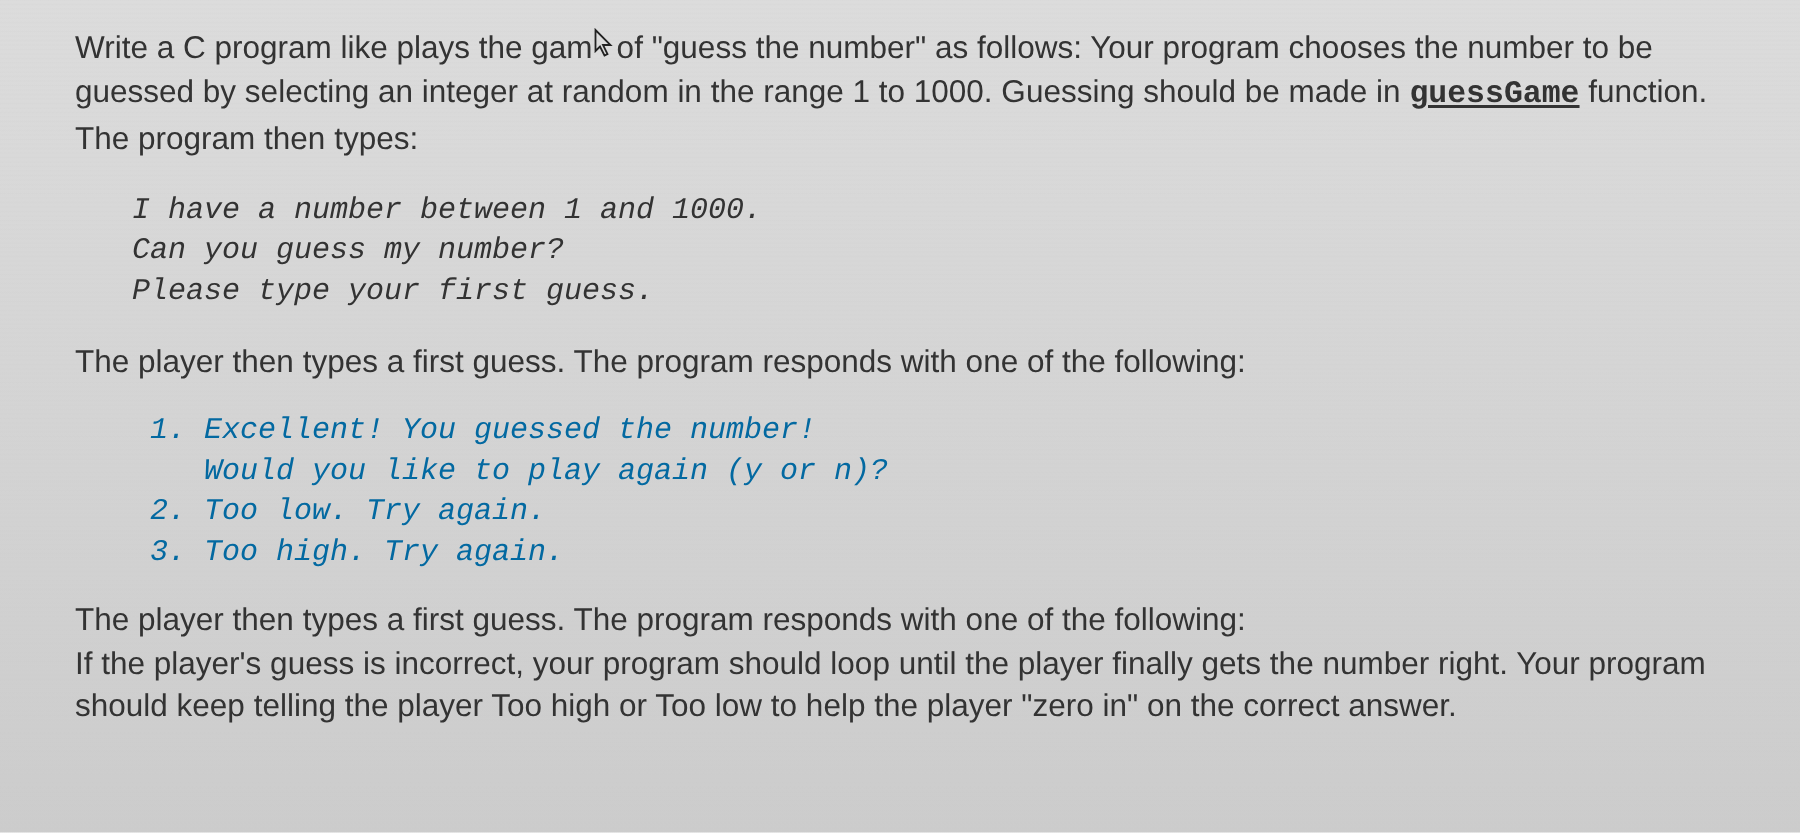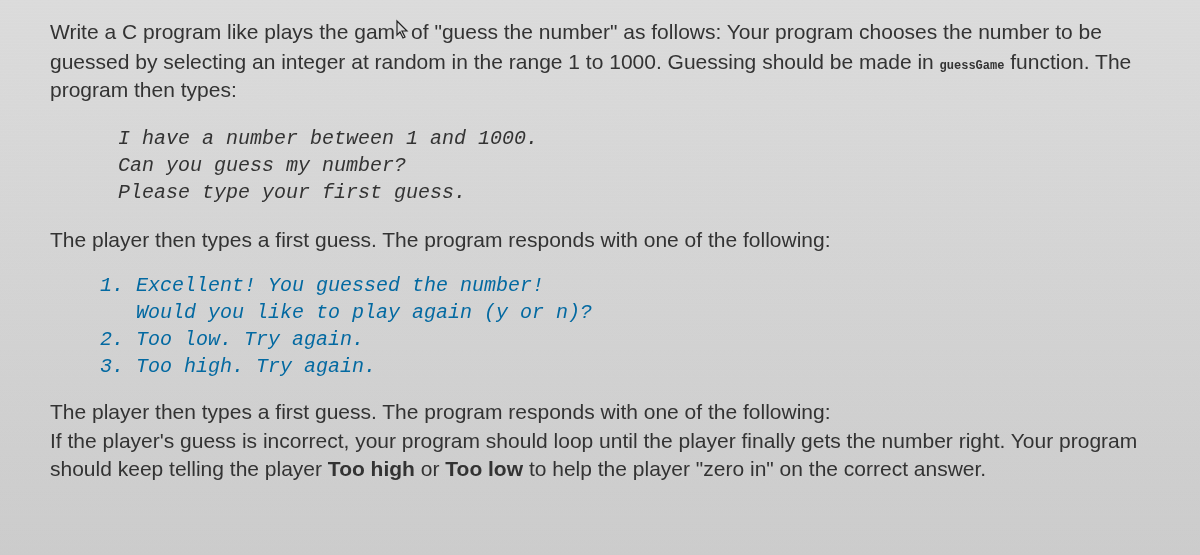--- a/index.html
+++ b/index.html
@@ -24,32 +24,33 @@
       line-height: 1.35;
       color: #333;
       margin-bottom: 8px;
     }
     .code-block {
       font-family: 'Courier New', Courier, monospace;
       font-style: italic;
       font-size: 20px;
       line-height: 1.35;
       color: #333;
-      margin-left: 68px;
+      margin-left: 38px;
       margin-top: 20px;
       margin-bottom: 20px;
       white-space: pre;
     }
     .inline-code {
       font-family: 'Courier New', Courier, monospace;
       font-weight: bold;
-      font-size: 12px;
+      font-size: 21px;
+      text-decoration: underline;
     }
     .bold {
-      font-weight: bold;
+      font-weight: normal;
     }
     .cursor-inline {
       display: inline-block;
       vertical-align: middle;
     }
     .ol-block {
       font-family: 'Courier New', Courier, monospace;
       font-style: italic;
       font-size: 20px;
       line-height: 1.35;

